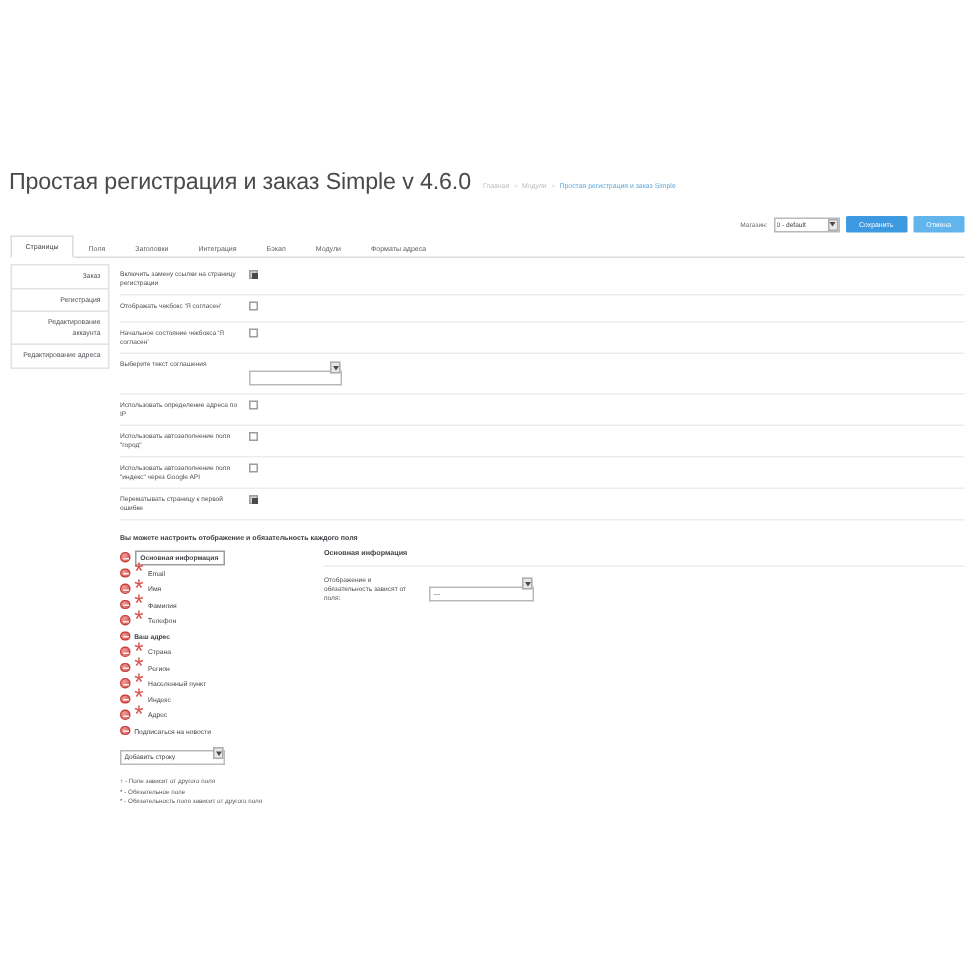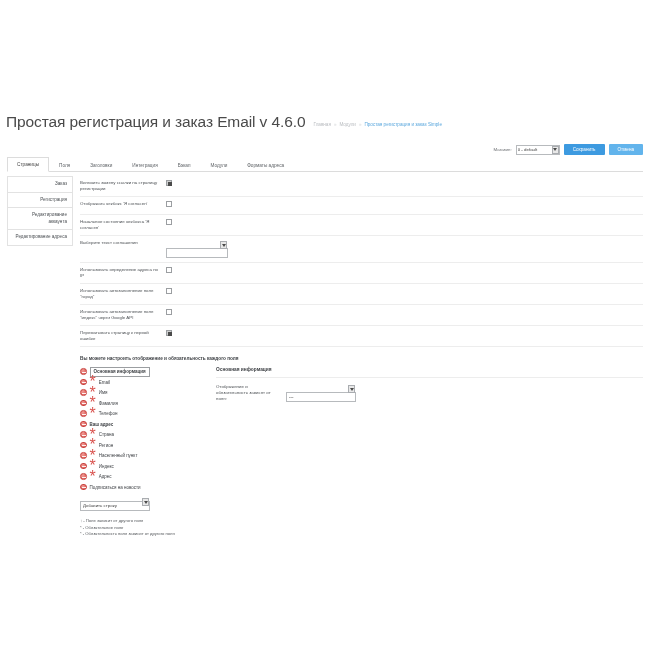--- a/index.html
+++ b/index.html
@@ -301,21 +301,21 @@
     padding: 0 2px;
     color: #444;
   }
 </style>
 </head>
 <body>
 
 <div id="page">
 
   <div class="page-head">
-    <div class="page-title">Простая регистрация и заказ Email v 4.6.0</div>
+    <div class="page-title">Простая регистрация и заказ Simple v 4.6.0</div>
     <div class="breadcrumb">
       <span class="bc-link">Главная</span>
       <span class="bc-sep">»</span>
       <span class="bc-link">Модули</span>
       <span class="bc-sep">»</span>
       <span class="bc-link active">Простая регистрация и заказ Simple</span>
     </div>
   </div>
 
   <div class="toolbar">

